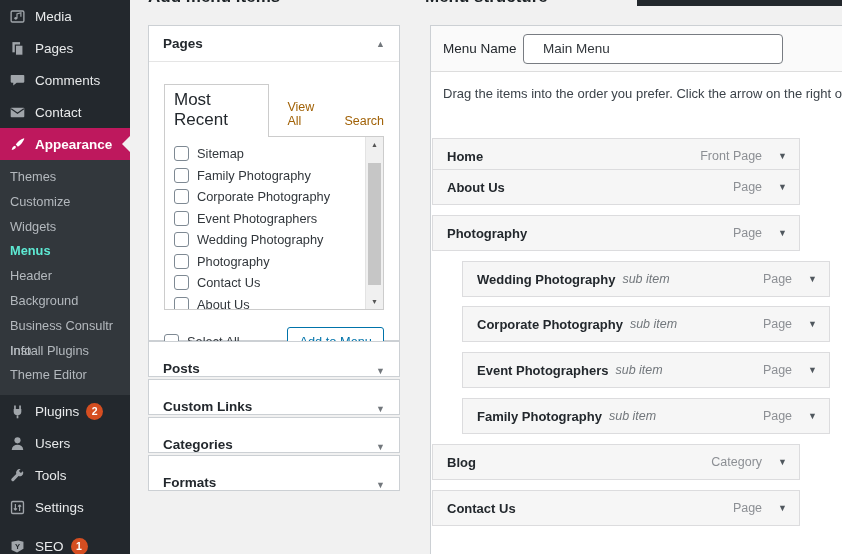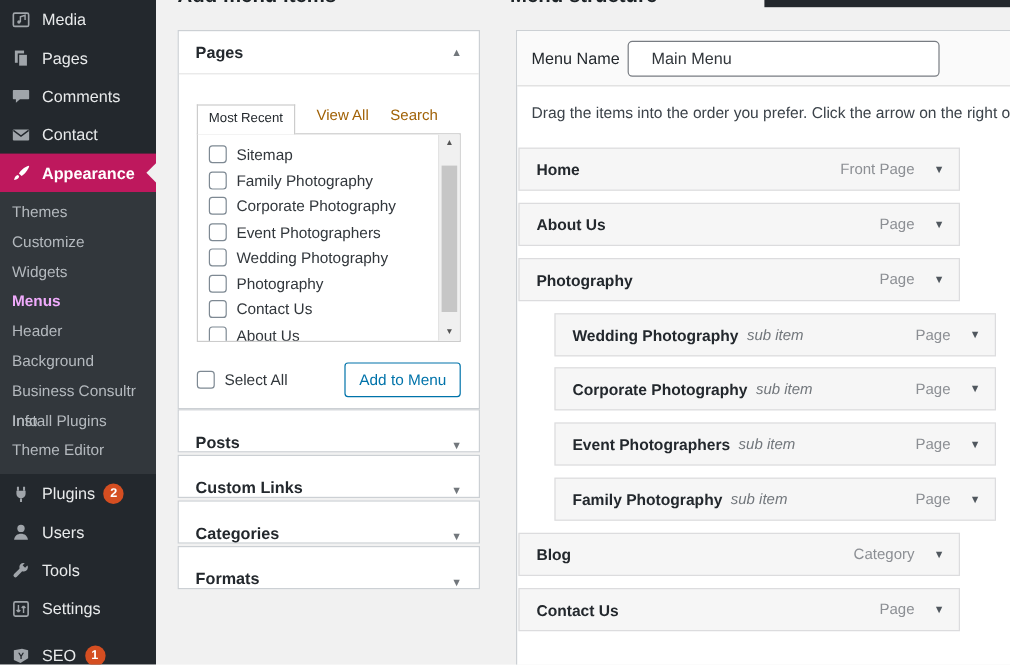--- a/index.html
+++ b/index.html
@@ -11,40 +11,40 @@
   .sb-item{height:32px;display:flex;align-items:center;padding-left:9px;font-size:13.5px;
            color:#e8eaeb;cursor:pointer;position:relative;}
   .sb-item svg{width:17px;height:17px;margin-right:9px;flex:0 0 17px;}
   .sb-item.selected{background:#be185d;color:#fff;font-weight:700;}
   .sb-item.selected::after{content:"";position:absolute;right:0;top:50%;margin-top:-8px;
            border:8px solid transparent;border-right-color:#f1f1f1;}
   .badge{margin-left:7px;background:#d54e21;color:#fff;border-radius:50%;min-width:17px;height:17px;
          line-height:17px;text-align:center;font-size:10.5px;font-weight:700;display:inline-block;}
   #submenu{background:#32373c;padding:5px 0 7px;}
   .sb-sub{height:24.8px;line-height:24.8px;padding-left:10px;font-size:12.8px;color:#b4b9be;cursor:pointer;}
-  .sb-sub.current{color:#f0abfc;font-weight:700;}
+  .sb-sub.current{color:#5eead4;font-weight:700;}
   .sb-gap{height:7px;}
 
   
   .heading-clip{position:absolute;top:0;height:9px;overflow:hidden;z-index:1;}
   .heading-clip span{display:block;font-size:17px;font-weight:700;color:#1d2327;line-height:20px;
                      margin-top:-13px;white-space:nowrap;}
   #top-strip{position:absolute;left:637px;top:0;width:205px;height:6px;background:#23282d;}
 
   
   .box{background:#fff;border:1px solid #ccd0d4;box-sizing:border-box;position:absolute;left:148px;width:252px;}
   #pages-box{top:25px;height:316px;}
   .acc-header{height:35px;display:flex;align-items:center;justify-content:space-between;
               padding:0 14px;cursor:pointer;}
   #pages-box .acc-header{border-bottom:1px solid #e5e5e5;}
   .acc-title{font-size:13.5px;font-weight:700;color:#23282d;}
   .acc-arrow{color:#72777c;font-size:9px;}
   .tabs{margin:22px 15px 0;display:flex;align-items:flex-end;position:relative;z-index:2;}
   .tab-active{background:#fff;border:1px solid #ccc;border-bottom:none;padding:5px 9px 7px;
-              font-size:11px;color:#23282d;margin-bottom:-1px;cursor:pointer;}
+              font-size:17px;color:#23282d;margin-bottom:-1px;cursor:pointer;}
   .tab-link{font-size:12.5px;color:#a16207;padding:5px 0 8px;margin-left:18px;cursor:pointer;}
   .list-box{margin:0 15px;border:1px solid #ccc;height:174px;position:relative;background:#fff;
             padding:6px 0;box-sizing:border-box;overflow:hidden;}
   .cb-row{height:21.5px;display:flex;align-items:center;padding-left:9px;font-size:12.8px;color:#32373c;}
   .cbox{width:13px;height:13px;border:1px solid #7e8993;border-radius:3px;background:#fff;
         margin-right:8px;flex:0 0 13px;cursor:pointer;}
   .scrollbar{position:absolute;top:0;right:0;bottom:0;width:17px;background:#f0f0f0;border-left:1px solid #e3e3e3;}
   .scroll-up,.scroll-down{position:absolute;left:0;right:0;text-align:center;font-size:7px;color:#555;cursor:pointer;}
   .scroll-up{top:4px;} .scroll-down{bottom:4px;}
   .scroll-thumb{position:absolute;left:2px;right:2px;top:26px;height:122px;background:#c6c6c6;cursor:grab;}
@@ -251,21 +251,21 @@
   </div>
 
   <div id="menu-panel">
     <div id="name-header">
       <label>Menu Name</label>
       <input id="menu-name-input" type="text" value="Main Menu" style="">
     </div>
     <div id="drag-text">Drag the items into the order you prefer. Click the arrow on the right of the item to reveal additional configuration options.</div>
   </div>
 
-  <div class="mbar" style="left:432px;top:123px;">
+  <div class="mbar" style="left:432px;top:138px;">
     <span class="mbar-title">Home</span>
     <span class="mbar-right">
       <span class="mbar-type">Front Page</span>
       <span class="mbar-arrow">▼</span>
     </span>
   </div>
   <div class="mbar" style="left:432px;top:169px;">
     <span class="mbar-title">About Us</span>
     <span class="mbar-right">
       <span class="mbar-type">Page</span>

